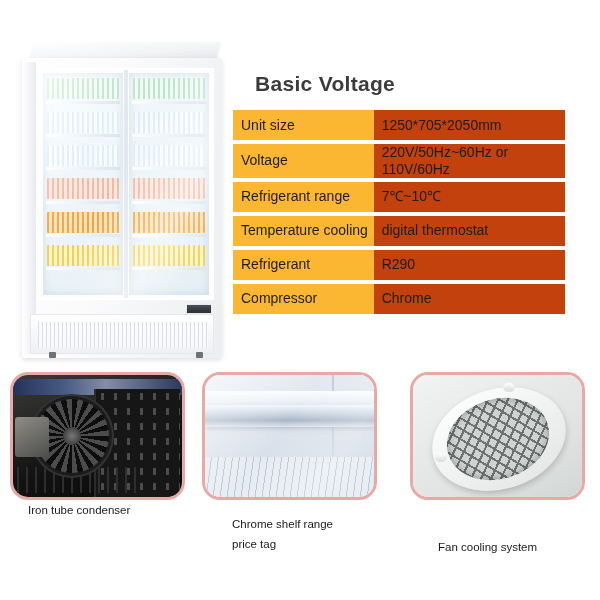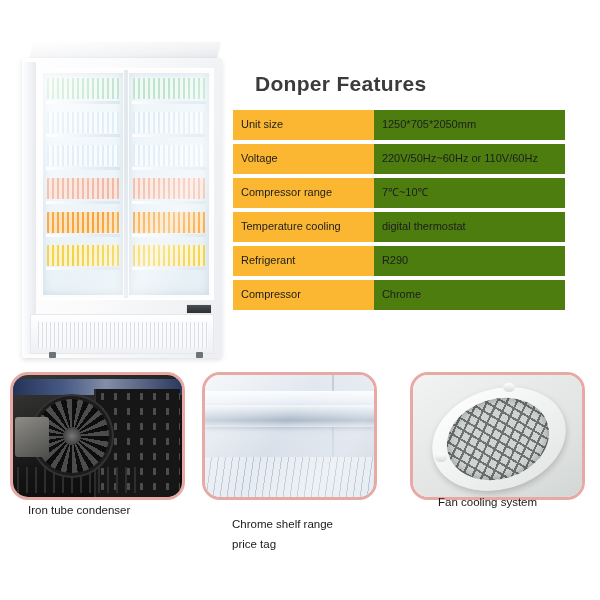--- a/index.html
+++ b/index.html
@@ -88,25 +88,25 @@
     font-size:21px;font-weight:bold;color:#3b3b3b;letter-spacing:.3px;
     margin:0 0 10px 22px;
     text-shadow:
       -1.6px -1.6px 0 #fff, 1.6px -1.6px 0 #fff,
       -1.6px  1.6px 0 #fff, 1.6px  1.6px 0 #fff,
        0 -1.8px 0 #fff, 0 1.8px 0 #fff,
       -1.8px 0 0 #fff, 1.8px 0 0 #fff;
   }
   .spec-table{width:332px;border-collapse:separate;border-spacing:0 4px;}
   .spec-table td{
-    height:30px;padding:0 0 0 8px;font-size:11px;color:#1d1d1d;
+    height:30px;padding:0 0 0 8px;font-size:14px;color:#1d1d1d;
     vertical-align:middle;line-height:1.2;margin-top:44px;
   }
   .spec-key{width:140px;background:#fbb731;}
-  .spec-val{width:192px;background:#4d7c0f;}
+  .spec-val{width:192px;background:#c2410c;}
 
   
   .thumbs{position:absolute;left:0;top:372px;width:600px;height:150px;}
   .thumb{position:absolute;top:0;width:175px;height:128px;}
   .thumb.t1{left:10px;} .thumb.t2{left:202px;} .thumb.t3{left:410px;}
   .thumb-frame{
     position:absolute;inset:0;border:3px solid #e8a9a4;border-radius:18px;
     box-sizing:border-box;overflow:hidden;background:#fff;
   }
   .thumb-inner{position:absolute;inset:0;overflow:hidden;}
@@ -179,21 +179,21 @@
   }
   .fan-tab{position:absolute;width:12px;height:9px;border-radius:50%;
     background:linear-gradient(180deg,#fff,#d6dad9);}
   .fan-tab.a{left:90px;top:8px;} .fan-tab.b{left:22px;top:78px;}
 
   .caption{
     position:absolute;font-size:11.5px;color:#1a1a1a;line-height:20px;
   }
   .cap1{left:28px;top:500px;}
   .cap2{left:232px;top:514px;width:120px;}
-  .cap3{left:438px;top:492px;text-align:center;}
+  .cap3{left:438px;top:537px;text-align:center;}
 </style>
 </head>
 <body>
 
 <div class="page">
 
   <div class="product-photo">
     <div class="cab-top"></div>
     <div class="cab-body"></div>
     <div class="cab-side"></div>
@@ -246,33 +246,33 @@
     <div class="control-panel"></div>
 
     <div class="base-panel">
       <div class="louvre"></div>
       <div class="foot l"></div>
       <div class="foot r"></div>
     </div>
   </div>
 
   <div class="spec-block">
-    <div class="spec-title">Donper Features</div>
+    <div class="spec-title">Basic Voltage</div>
     <table class="spec-table">
       <tbody>
         <tr>
           <td class="spec-key">Unit size</td>
           <td class="spec-val">1250*705*2050mm</td>
         </tr>
         <tr>
           <td class="spec-key">Voltage</td>
           <td class="spec-val">220V/50Hz~60Hz or 110V/60Hz</td>
         </tr>
         <tr>
-          <td class="spec-key">Compressor range</td>
+          <td class="spec-key">Refrigerant range</td>
           <td class="spec-val">7℃~10℃</td>
         </tr>
         <tr>
           <td class="spec-key">Temperature cooling</td>
           <td class="spec-val">digital thermostat</td>
         </tr>
         <tr>
           <td class="spec-key">Refrigerant</td>
           <td class="spec-val">R290</td>
         </tr>

